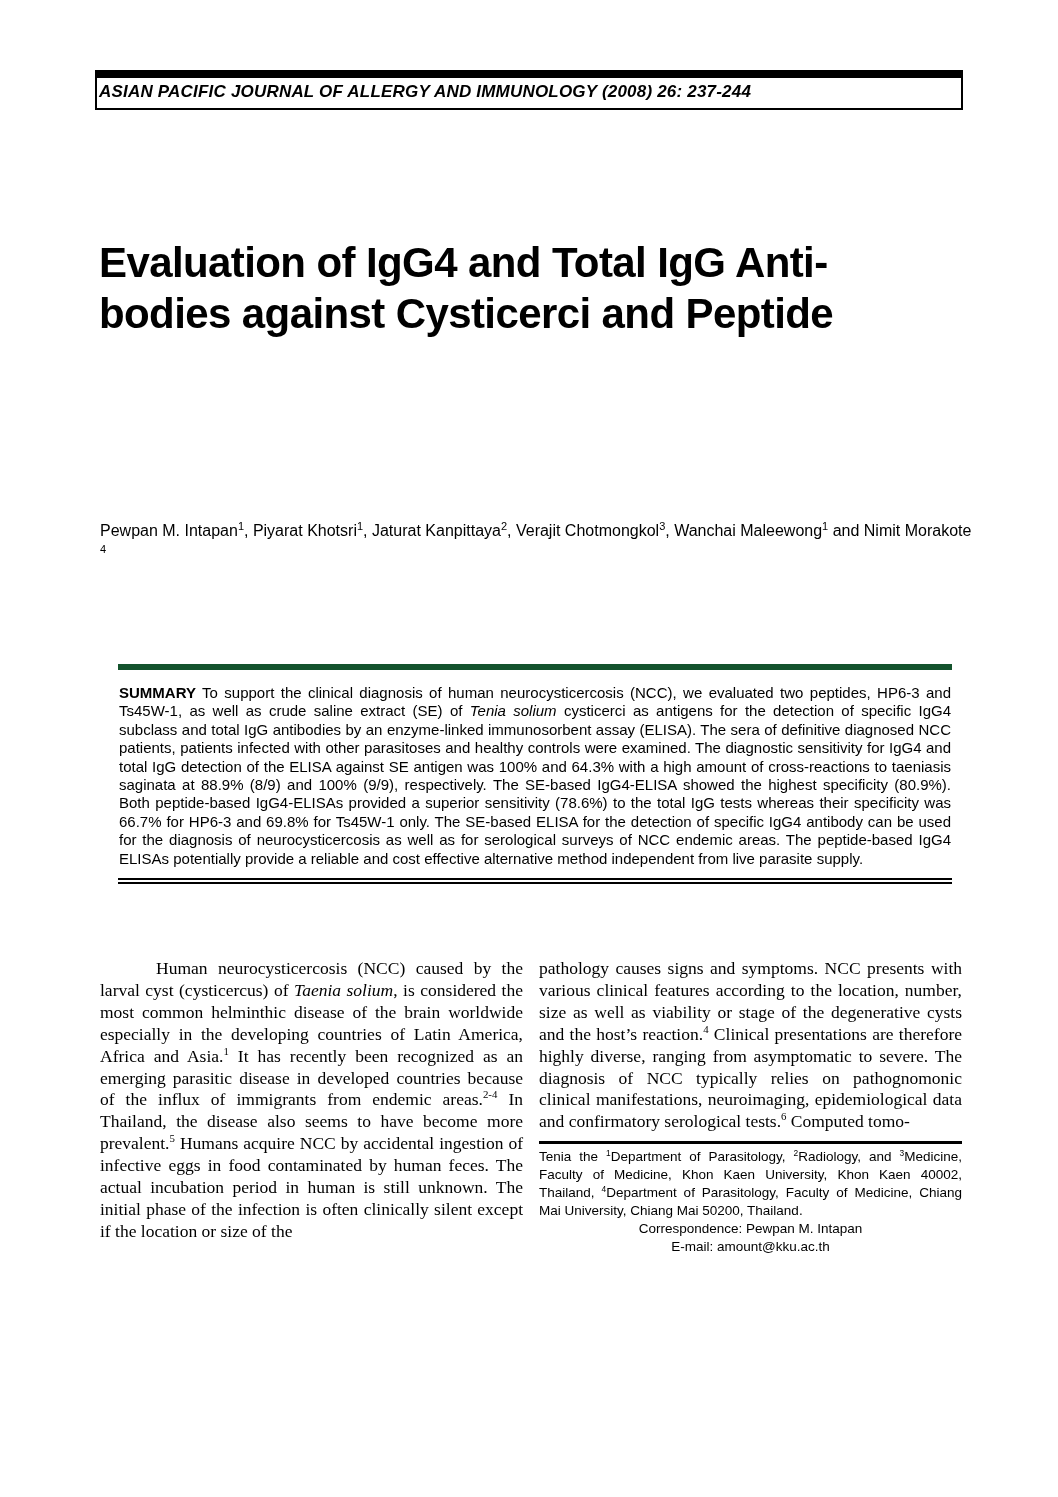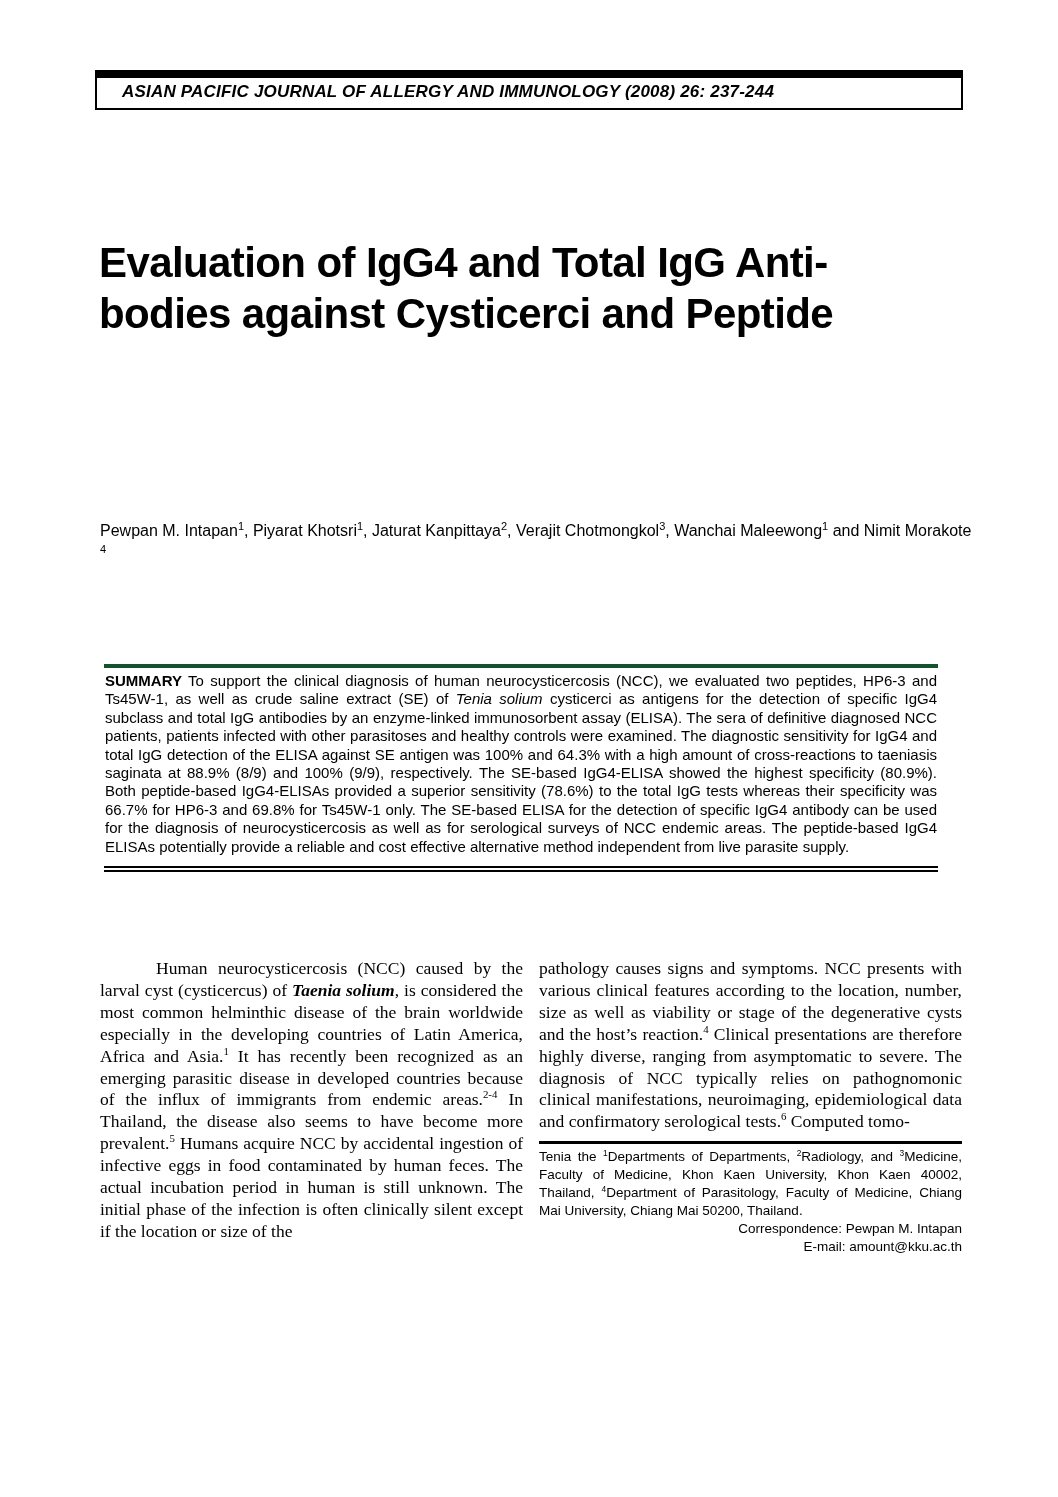--- a/index.html
+++ b/index.html
@@ -6,21 +6,21 @@
   .page {
     position:relative; width:1058px; height:1497px;
     background:#ffffff; color:#000000; overflow:hidden;
     font-family:"Liberation Sans", sans-serif;
   }
 
   
   .journal-header { position:absolute; left:95px; top:70px; width:868px; }
   .header-box {
     border:2px solid #000; border-top:8px solid #000;
-    padding:4px 8px 6px 25px;
+    padding:4px 8px 6px 2px;
     font-family:"Liberation Sans", sans-serif;
     font-weight:bold; font-style:italic; font-size:17px; line-height:20px;
     letter-spacing:0.2px;
   }
 
   
   .article-title {
     position:absolute; left:99px; top:237px; width:890px;
     font-family:"Liberation Sans", sans-serif;
     font-weight:bold; font-size:42px; line-height:51px; letter-spacing:-0.6px;
@@ -28,23 +28,23 @@
 
   
   .authors {
     position:absolute; left:100px; top:519px; width:872px;
     font-weight:normal; font-size:16px; line-height:23px;
   }
   .authors sup { font-size:11px; }
 
   
   .abstract {
-    position:absolute; left:104px; top:664px; width:832px;
-    border-top:4px solid #14532d; border-bottom:6px double #000;
-    padding:4px 1px 10px 1px;
+    position:absolute; left:118px; top:664px; width:832px;
+    border-top:6px solid #14532d; border-bottom:6px double #000;
+    padding:14px 1px 10px 1px;
   }
   .abstract-text {
     font-size:15px; line-height:18.4px; text-align:justify;
     font-family:"Liberation Sans", sans-serif;
   }
 
   
   .body-columns {
     position:absolute; left:100px; top:958px; width:862px;
     display:flex; gap:16px;
@@ -53,30 +53,30 @@
   }
   .col-left  { width:423px; }
   .col-right { width:423px; }
   .col-left p, .col-right p { margin:0; }
   .col-left p { text-indent:56px; }
 
   sup { line-height:0; vertical-align:super; font-size:0.62em; }
 
   .seg-b  { font-weight:bold; }
   .seg-i  { font-style:italic; }
-  .seg-bi { font-weight:bold; font-style:italic; }
+  .seg-bi { font-weight:normal; font-style:italic; }
 
   
   .footnote-rule { border-top:3px solid #000; margin-top:8px; }
   .footnote {
     font-family:"Liberation Sans", sans-serif;
     font-size:13.5px; line-height:18px; margin-top:4px;
   }
   .footnote-aff { text-align:justify; }
-  .footnote-line { text-align:right; }
+  .footnote-line { text-align:center; }
 </style>
 </head>
 <body>
 
 <div class="page">
 
   <div class="journal-header">
     <div class="header-box">
       <span>ASIAN PACIFIC JOURNAL OF ALLERGY AND IMMUNOLOGY (2008) 26: 237-244</span>
     </div>
@@ -98,21 +98,21 @@
     <div class="col-left">
       <p><span>Human neurocysticercosis (NCC) caused by the larval cyst (cysticercus) of </span><span class="seg-bi">Taenia solium</span><span>, is considered the most common helminthic disease of the brain worldwide especially in the developing countries of Latin America, Africa and Asia.</span><sup>1</sup><span>  It has recently been recognized as an emerging parasitic disease in developed countries because of the influx of immigrants from endemic areas.</span><sup>2-4</sup><span> In Thailand, the disease also seems to have become more prevalent.</span><sup>5</sup><span> Humans acquire NCC by accidental ingestion of infective eggs in food contaminated by human feces. The actual incubation period in human is still unknown. The initial phase of the infection is often clinically silent except if the location or size of the</span></p>
     </div>
 
     <div class="col-right">
       <p><span>pathology causes signs and symptoms.  NCC presents with various clinical features according to the location, number, size as well as viability or stage of the degenerative cysts and the host’s reaction.</span><sup>4</sup><span> Clinical presentations are therefore highly diverse, ranging from asymptomatic to severe.  The diagnosis of NCC typically relies on pathognomonic clinical manifestations, neuroimaging, epidemiological data and confirmatory serological tests.</span><sup>6</sup><span> Computed tomo-</span></p>
 
       <div class="footnote-rule"></div>
 
       <div class="footnote">
-        <div class="footnote-aff"><span>Tenia the </span><sup>1</sup><span>Departments of Departments, </span><sup>2</sup><span>Radiology, and </span><sup>3</sup><span>Medicine, Faculty of Medicine, Khon Kaen University, Khon Kaen 40002, Thailand, </span><sup>4</sup><span>Department of Parasitology, Faculty of Medicine, Chiang Mai University, Chiang Mai 50200, Thailand.</span></div>
+        <div class="footnote-aff"><span>Tenia the </span><sup>1</sup><span>Department of Parasitology, </span><sup>2</sup><span>Radiology, and </span><sup>3</sup><span>Medicine, Faculty of Medicine, Khon Kaen University, Khon Kaen 40002, Thailand, </span><sup>4</sup><span>Department of Parasitology, Faculty of Medicine, Chiang Mai University, Chiang Mai 50200, Thailand.</span></div>
         <div class="footnote-line">Correspondence: Pewpan M. Intapan</div>
         <div class="footnote-line">E-mail: amount@kku.ac.th</div>
       </div>
     </div>
 
   </div>
 
 </div>
 
 </body></html>

